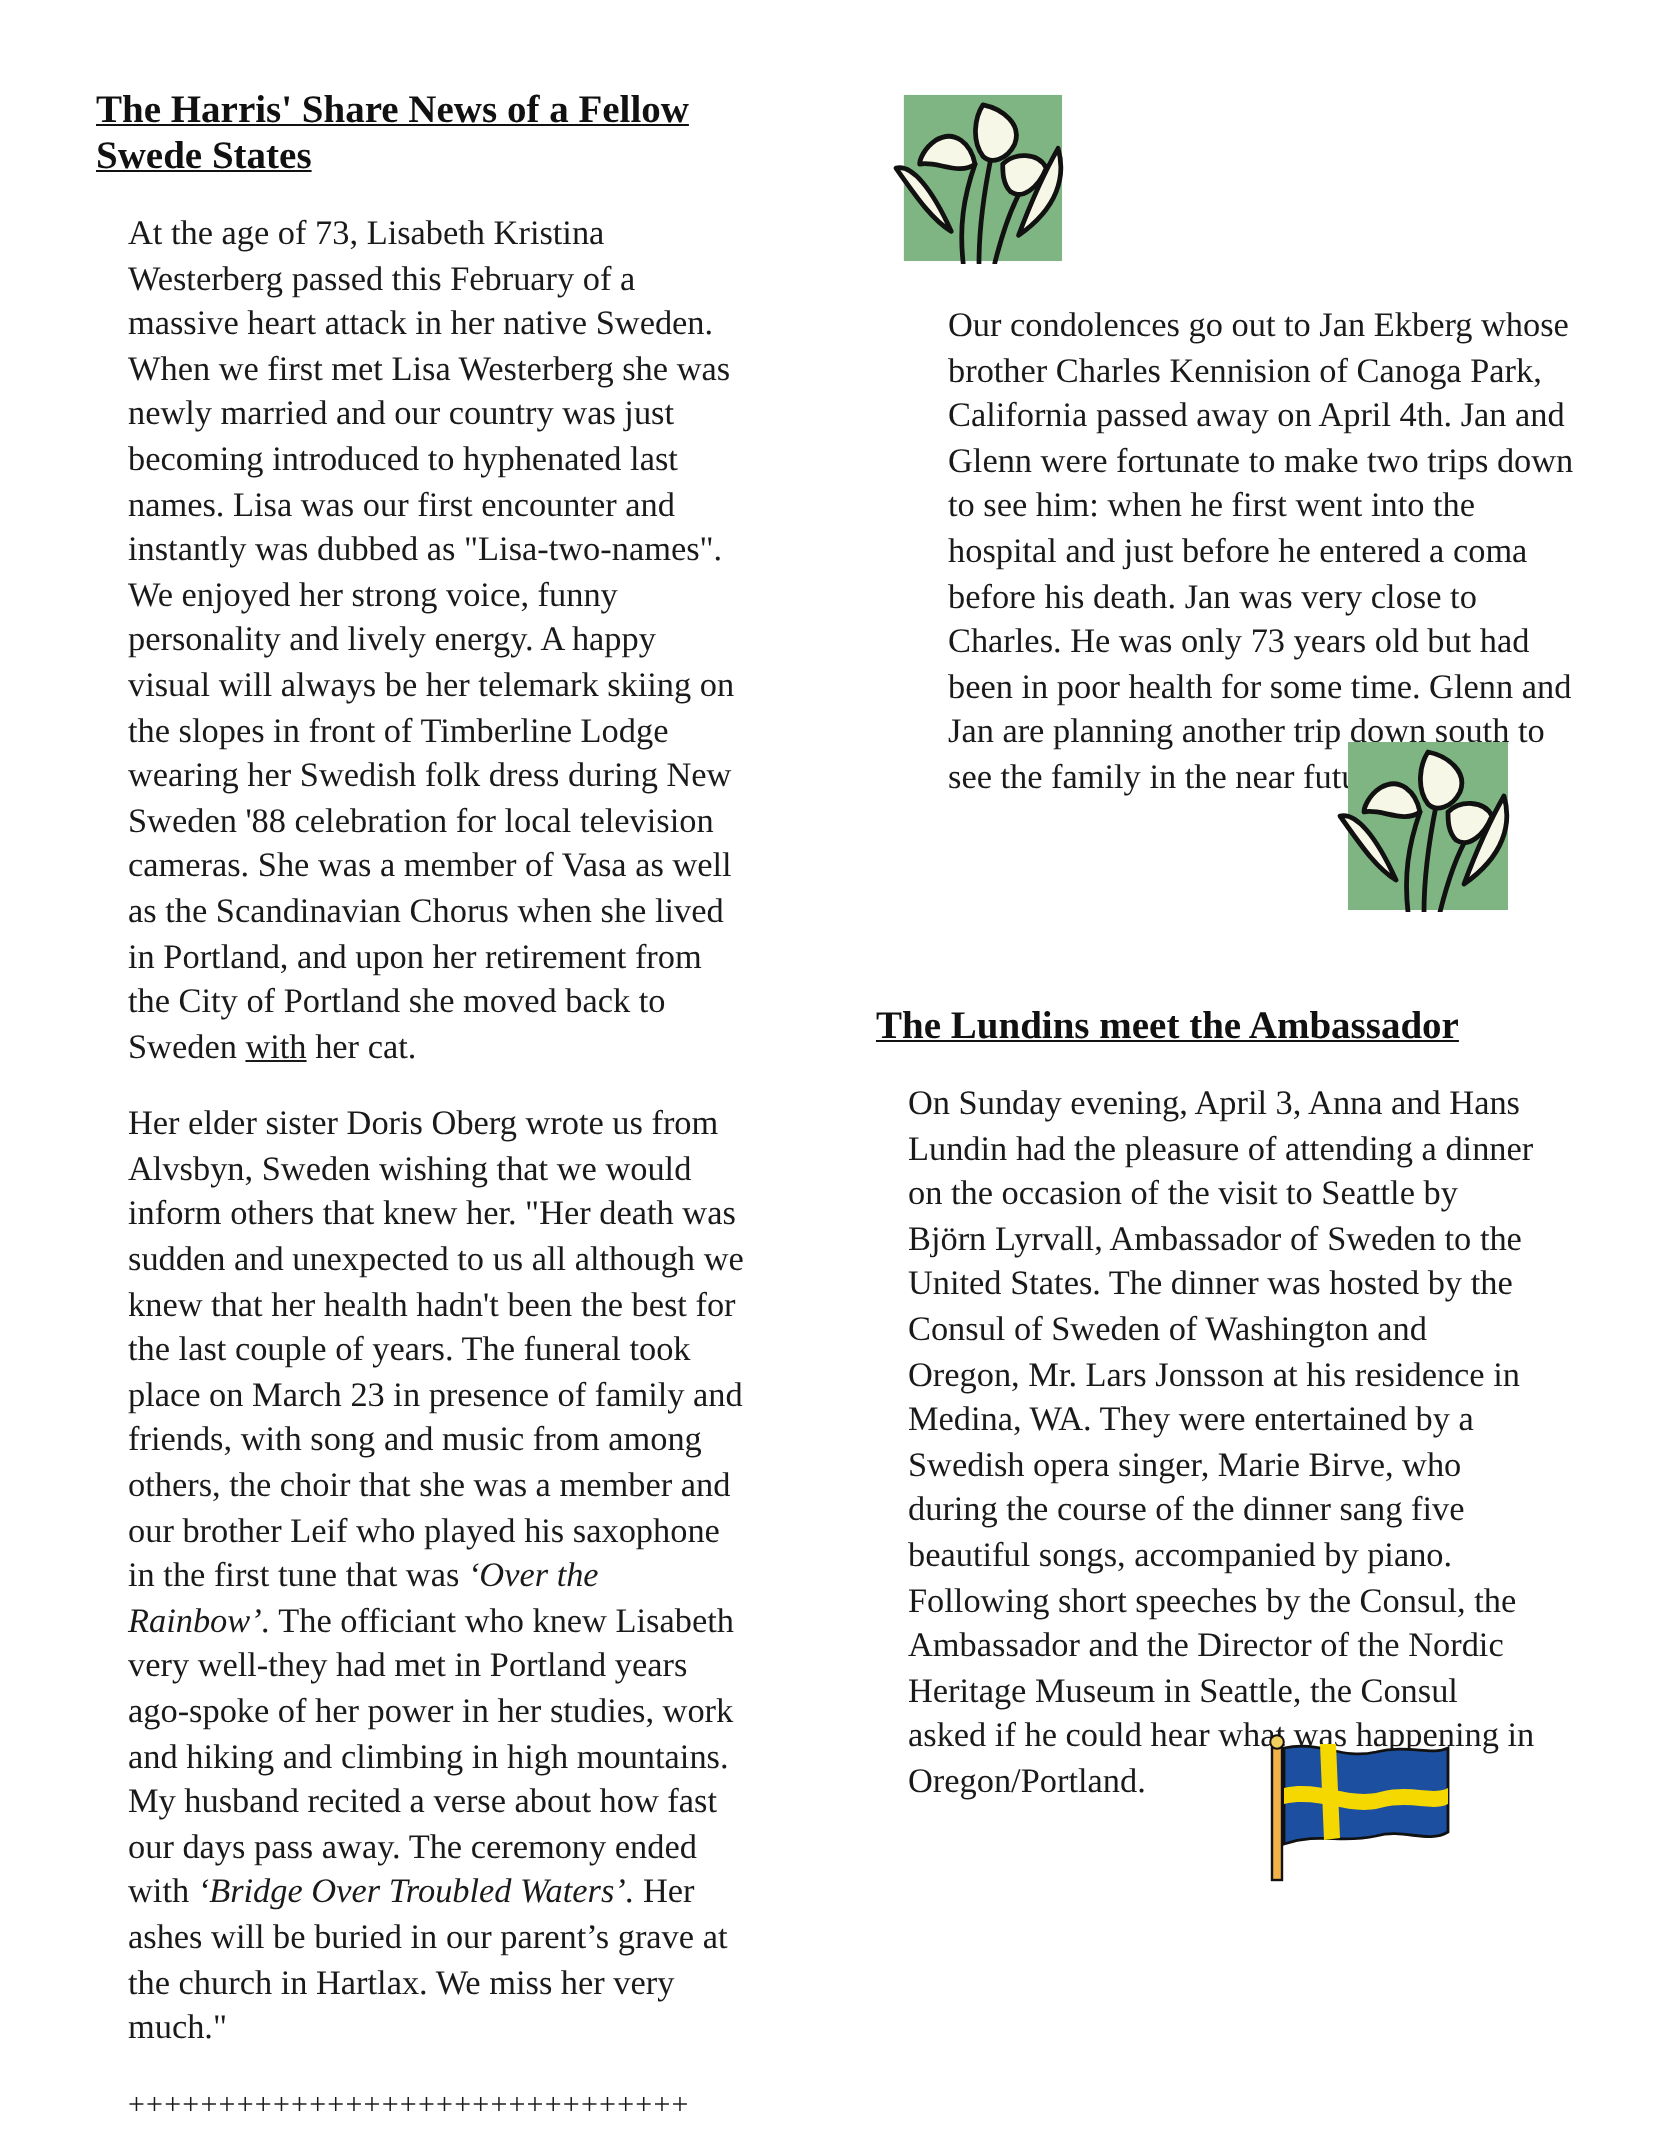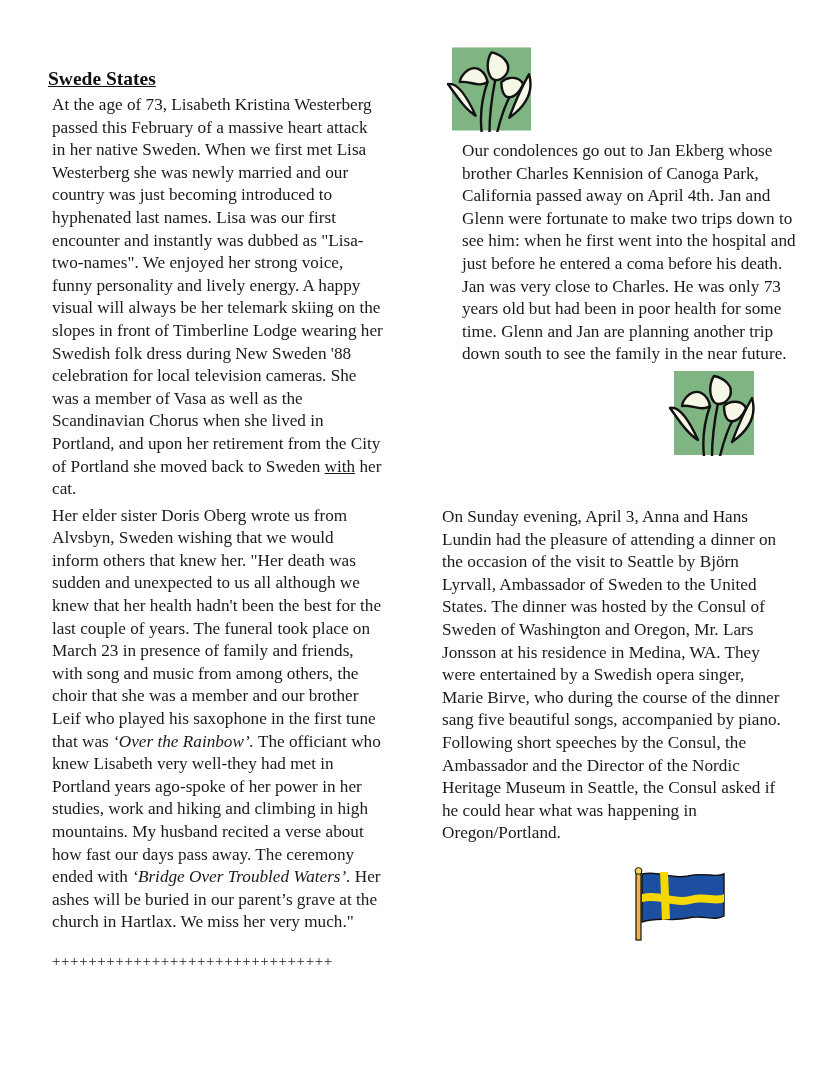--- a/index.html
+++ b/index.html
@@ -2,36 +2,36 @@
 <html><head>
 <meta charset="utf-8">
 <style>
   html, body { margin: 0; padding: 0; background: #ffffff; }
   body { width: 828px; height: 1072px; position: relative; overflow: hidden;
          font-family: "Liberation Serif", "DejaVu Serif", serif; color: #1a1a1a; }
   .col { position: absolute; font-size: 17.2px; line-height: 22.6px; }
   .col-left { left: 48px; top: 44px; width: 340px; }
   .col-right { left: 458px; top: 44px; width: 350px; }
   h2 { margin: 0; font-size: 19.5px; line-height: 23px; font-weight: bold; text-decoration: underline; color: #111; }
-  p { margin: 4px; }
+  p { margin: 16px; }
   .u { text-decoration: underline; }
   .i { font-style: italic; }
   .divider { margin-top: 16px; letter-spacing: 0.6px; font-size: 15px; }
   .lily { position: absolute; }
   .lily-top { left: 446px; top: 44px; width: 87px; height: 88px; }
   .lily-bottom { left: 668px; top: 368px; width: 88px; height: 88px; }
   .flag { position: absolute; left: 630px; top: 866px; width: 98px; height: 76px; }
   .lundins { position: absolute; left: 438px; top: 502px; width: 350px; font-size: 17.2px; line-height: 22.6px; }
 </style>
 </head>
 <body>
 
 <div class="col col-left">
   <h2>
-    <br>
+    <span>The Harris' Share News of a Fellow</span><br>
     <span>Swede States</span>
   </h2>
   <p><span>At the age of 73, Lisabeth Kristina Westerberg passed this February of a massive heart attack in her native Sweden. When we first met Lisa Westerberg she was newly married and our country was just becoming introduced to hyphenated last names. Lisa was our first encounter and instantly was dubbed as "Lisa-two-names". We enjoyed her strong voice, funny personality and lively energy. A happy visual will always be her telemark skiing on the slopes in front of Timberline Lodge wearing her Swedish folk dress during New Sweden '88 celebration for local television cameras. She was a member of Vasa as well as the Scandinavian Chorus when she lived in Portland, and upon her retirement from the City of Portland she moved back to Sweden </span><span class="u">with</span><span> her cat.</span></p>
   <p><span>Her elder sister Doris Oberg wrote us from Alvsbyn, Sweden wishing that we would inform others that knew her. "Her death was sudden and unexpected to us all although we knew that her health hadn't been the best for the last couple of years. The funeral took place on March 23 in presence of family and friends, with song and music from among others, the choir that she was a member and our brother Leif who played his saxophone in the first tune that was </span><span class="i">‘Over the Rainbow’.</span><span>  The officiant who knew Lisabeth very well-they had met in Portland years ago-spoke of her power in her studies, work and hiking and climbing in high mountains. My husband recited a verse about how fast our days pass away. The ceremony ended with </span><span class="i">‘Bridge Over Troubled Waters’.</span><span>  Her ashes will be buried in our parent’s grave at the church in Hartlax. We miss her very much."</span></p>
   <p class="divider">+++++++++++++++++++++++++++++++</p>
 </div>
 
 <svg class="lily lily-top" viewBox="0 0 88 88">
   <rect x="6" y="3" width="80" height="84" fill="#7fb583"></rect>
   <g stroke="#111" stroke-width="2.4" fill="none" stroke-linecap="round" stroke-linejoin="round">
@@ -58,20 +58,21 @@
     <path d="M52 88 C56 72 60 60 66 50"></path>
     <path d="M14 38 C22 36 34 44 42 38 C40 28 32 20 22 26 C16 30 14 36 14 38 Z" fill="#f7f7e8"></path>
     <path d="M46 8 C56 10 66 18 62 28 C58 36 50 38 46 34 C40 26 42 14 46 8 Z" fill="#f7f7e8"></path>
     <path d="M56 38 C62 32 74 32 78 40 C74 50 66 56 60 52 C56 48 56 42 56 38 Z" fill="#f7f7e8"></path>
     <path d="M2 40 C10 38 20 50 30 72 C20 66 12 54 2 40 Z" fill="#f7f7e8"></path>
     <path d="M84 30 C88 44 84 60 64 74 C70 58 76 44 84 30 Z" fill="#f7f7e8"></path>
   </g>
 </svg>
 
 <div class="lundins">
+  <h2>The Lundins meet the Ambassador</h2>
   <p>On Sunday evening, April 3, Anna and Hans Lundin had the pleasure of attending a dinner on the occasion of the visit to Seattle by Björn Lyrvall, Ambassador of Sweden to the United States.  The dinner was hosted by the Consul of Sweden of Washington and Oregon, Mr. Lars Jonsson at his residence in Medina, WA.  They were entertained by a Swedish opera singer, Marie Birve, who during the course of the dinner sang five beautiful songs, accompanied by piano. Following short speeches by the Consul, the Ambassador and the Director of the Nordic Heritage Museum in Seattle, the Consul asked if he could hear what was happening in Oregon/Portland.</p>
 </div>
 
 <svg class="flag" viewBox="0 0 98 76">
   <rect x="6" y="6" width="5" height="68" fill="#f2b24a" stroke="#111" stroke-width="1.2"></rect>
   <circle cx="8.5" cy="5" r="3.4" fill="#f2d060" stroke="#111" stroke-width="1"></circle>
   <path d="M12 8 C30 4 40 14 58 10 C74 6 86 12 94 8 L94 50 C84 56 72 48 58 52 C40 56 30 50 12 56 Z" fill="#1d4fa0" stroke="#111" stroke-width="1.4"></path>
   <path d="M30 6 L32 54 L40 53 L38 6 Z" fill="#f5d800"></path>
   <path d="M12 28 C30 24 44 34 60 30 C76 26 86 32 94 28 L94 36 C86 40 76 34 60 38 C44 42 30 32 12 36 Z" fill="#f5d800"></path>
 </svg>

